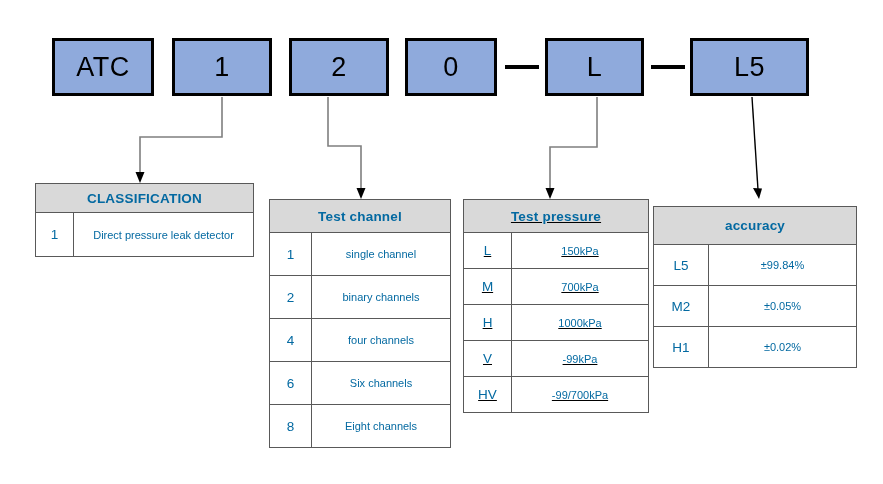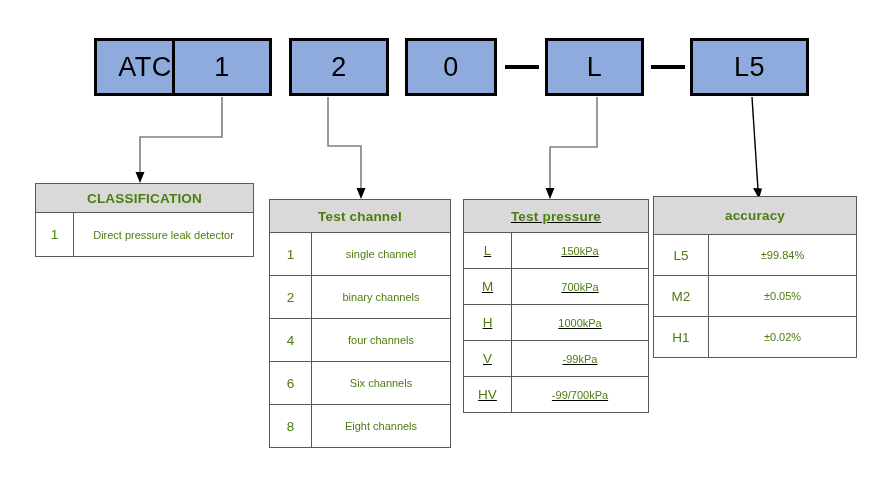--- a/index.html
+++ b/index.html
@@ -58,21 +58,21 @@
     border-collapse: collapse;
     background: #ffffff;
     font-family: "Liberation Sans", sans-serif;
   }
   .spec-table td, .spec-table th {
     border: 1px solid #595959;
     box-sizing: border-box;
     text-align: center;
     vertical-align: middle;
     font-weight: 400;
-    color: #4d7c0f;
+    color: #0369a1;
     padding: 2px 3px;
   }
   .spec-table thead th {
     background: #d9d9d9;
     font-weight: bold;
     font-size: 13.5px;
     letter-spacing: 0.2px;
   }
   .spec-table tbody td {
     font-size: 11px;
@@ -93,21 +93,21 @@
   #tbl-channel tbody td { height: 43px; }
   #tbl-channel col.c1 { width: 42px; }
 
   
   #tbl-pressure { left: 463px; top: 199px; width: 186px; text-decoration: underline; }
   #tbl-pressure thead th { height: 33px; }
   #tbl-pressure tbody td { height: 36px; }
   #tbl-pressure col.c1 { width: 48px; }
 
   
-  #tbl-accuracy { left: 653px; top: 196px; width: 204px; }
+  #tbl-accuracy { left: 653px; top: 206px; width: 204px; }
   #tbl-accuracy thead th { height: 38px; }
   #tbl-accuracy tbody td { height: 41px; }
   #tbl-accuracy col.c1 { width: 55px; }
 </style>
 </head>
 <body>
 
 <div id="canvas">
 
   <svg id="connectors" viewBox="0 0 883 484" width="883" height="484">
@@ -126,21 +126,21 @@
       <path d="M 597,97 L 597,147 L 550,147 L 550,190" fill="none" stroke="#7f7f7f" stroke-width="1.6"></path>
       <polygon points="550,199 545.5,188 554.5,188" fill="#000000"></polygon>
     </g>
 
     <g>
       <path d="M 752,97 L 758,190" fill="none" stroke="#000000" stroke-width="1.4"></path>
       <polygon points="759,199 753,188 762,188.6" fill="#000000"></polygon>
     </g>
   </svg>
 
-  <div class="code-box" style="left:52px;  top:38px; width:102px; height:58px;margin-left:42px;">ATC</div>
+  <div class="code-box" style="left:52px;  top:38px; width:102px; height:58px;">ATC</div>
   <div class="code-box" style="left:172px; top:38px; width:100px; height:58px;">1</div>
   <div class="code-box" style="left:289px; top:38px; width:100px; height:58px;">2</div>
   <div class="code-box" style="left:405px; top:38px; width:92px;  height:58px;">0</div>
   <div class="code-box" style="left:545px; top:38px; width:99px;  height:58px;">L</div>
   <div class="code-box" style="left:690px; top:38px; width:119px; height:58px;">L5</div>
 
   <div class="dash" style="left:505px; top:65px; width:34px;"></div>
   <div class="dash" style="left:651px; top:65px; width:34px;"></div>
 
   <table class="spec-table" id="tbl-classification">

